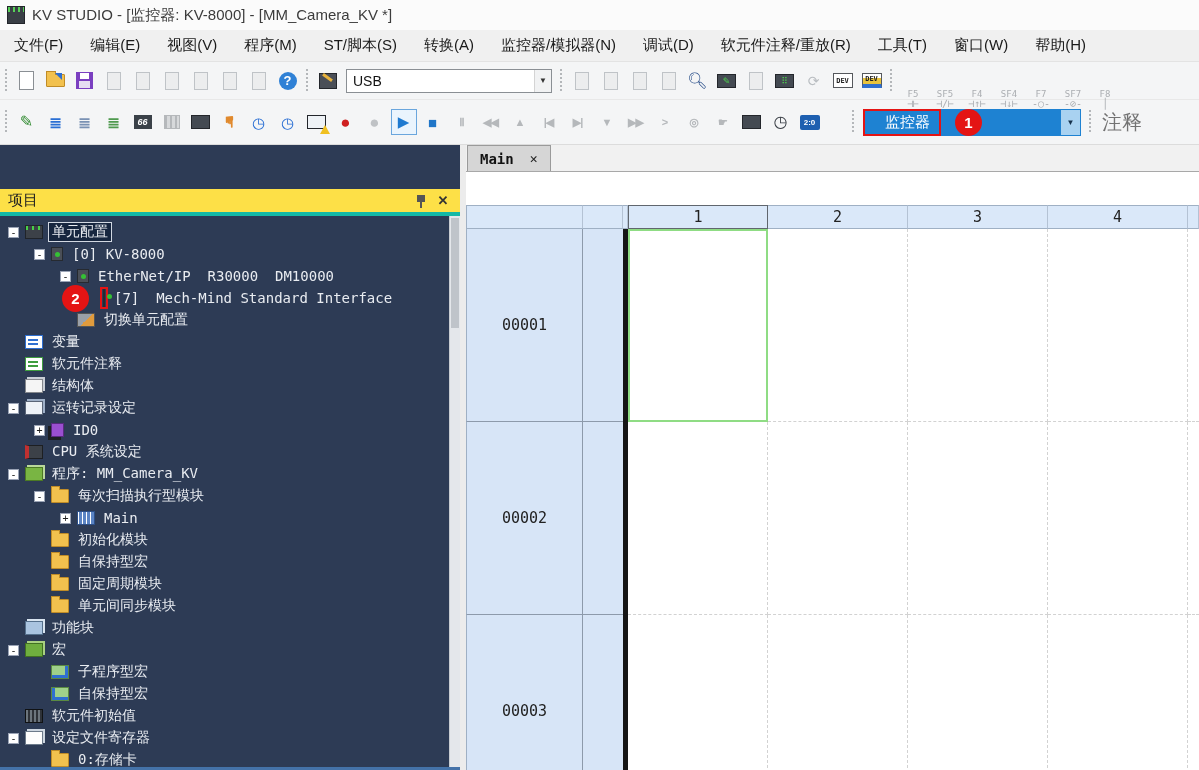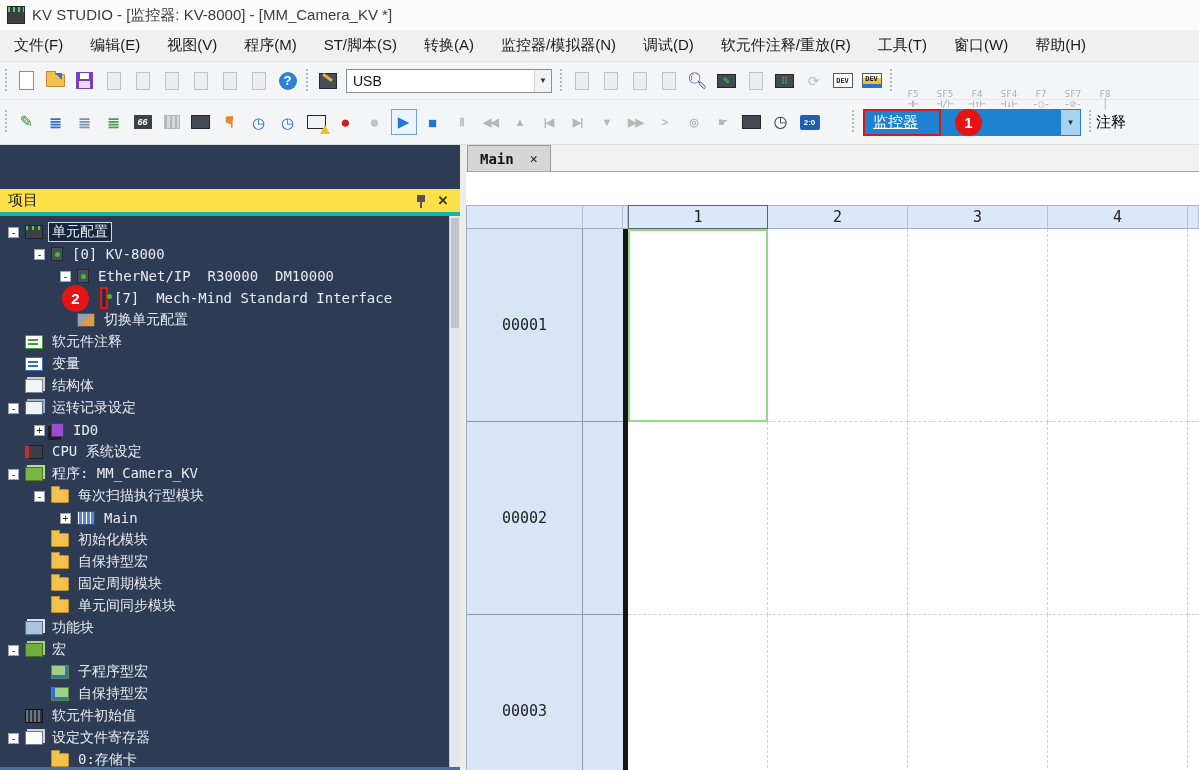--- a/index.html
+++ b/index.html
@@ -80,33 +80,33 @@
   .i-clock-d { color:#3c4148; font-size:16px; }
 
   
   .combo { height:24px; border:1px solid #8a8f94; background:#fff; display:flex;
     align-items:stretch; width:206px; font-size:14px; color:#111; margin:0 4px; }
   .combo .val { flex:1; display:flex; align-items:center; padding-left:6px; }
   .combo .arrow { width:17px; display:flex; align-items:center; justify-content:center;
     font-size:8px; color:#333; background:#f1f2f3; border-left:1px solid #d4d4d4; }
   .mcombo { position:relative; width:218px; height:27px; background:#1e82d2;
     display:flex; align-items:stretch; color:#fff; font-size:15px; margin:0 4px; }
-  .mcombo .val { flex:1; display:flex; align-items:center; padding-left:10px;text-decoration:underline; }
+  .mcombo .val { flex:1; display:flex; align-items:center; padding-left:22px; }
   .mcombo .arrow { width:19px; background:#a9d2f1; color:#15304a; display:flex;
     align-items:center; justify-content:center; font-size:8px; margin:1px; }
   .red-frame { position:absolute; left:0; top:0; width:78px; height:27px;
     border:2px solid #e41414; pointer-events:none; }
   .badge { width:27px; height:27px; border-radius:50%; background:#e41414; color:#fff;
     font-size:15px; font-weight:bold; display:flex; align-items:center; justify-content:center; }
   .badge-1 { position:absolute; left:92px; top:0; z-index:3; }
   .fkey { width:32px; height:32px; display:flex; flex-direction:column; align-items:center;
     justify-content:center; color:#aaadb1; font-size:9px; line-height:10px; flex:none;
     font-family:"DejaVu Sans Mono",monospace;margin-top:36px; }
   .fkey .sym { font-size:10px; }
-  .cmt-label { font-size:15px; color:#000000; white-space:nowrap; }
+  .cmt-label { font-size:20px; color:#737373; margin-left:6px; white-space:nowrap; }
 
   
   .body { display:flex; height:625px; }
 
   
   .sidebar { width:460px; flex:none; display:flex; flex-direction:column;
     background:#2d3b55; border-bottom:3px solid #4472a8; }
   .panel-header { height:27px; flex:none; background:#fde047; color:#222; font-size:15px;
     display:flex; align-items:center; padding:0 8px; border-bottom:4px solid #14b8a6;margin-top:44px; }
   .panel-header .ph-title { flex:1; }
@@ -454,27 +454,27 @@
         <span class="redbox"><span class="ic ic-unit" style="margin-right:0;"></span></span>
         <span class="tlabel" style="margin-left:6px;">[7]  Mech-Mind Standard Interface</span>
       </div>
       <div class="trow" style="--lvl:2">
         <span class="exp hidden"></span>
         <span class="ic ic-switch"></span>
         <span class="tlabel">切换单元配置</span>
       </div>
       <div class="trow" style="--lvl:0">
         <span class="exp hidden"></span>
+        <span class="ic ic-var"></span>
+        <span class="tlabel">变量</span>
+      </div>
+      <div class="trow" style="--lvl:0">
+        <span class="exp hidden"></span>
         <span class="ic ic-cmt"></span>
         <span class="tlabel">软元件注释</span>
-      </div>
-      <div class="trow" style="--lvl:0">
-        <span class="exp hidden"></span>
-        <span class="ic ic-var"></span>
-        <span class="tlabel">变量</span>
       </div>
       <div class="trow" style="--lvl:0">
         <span class="exp hidden"></span>
         <span class="ic ic-struct"></span>
         <span class="tlabel">结构体</span>
       </div>
       <div class="trow" style="--lvl:0">
         <span class="exp">-</span>
         <span class="ic ic-runlog"></span>
         <span class="tlabel">运转记录设定</span>

